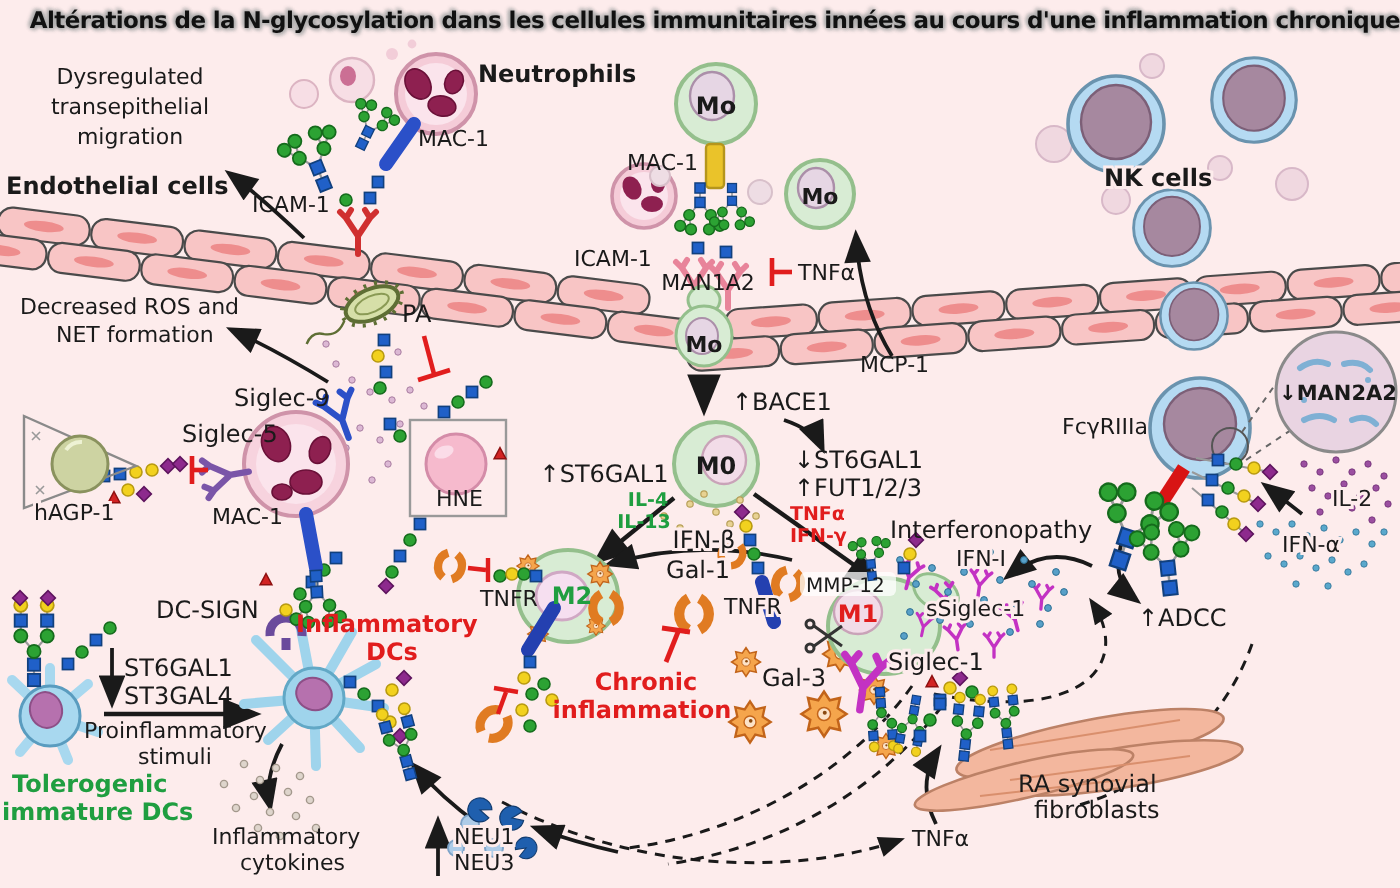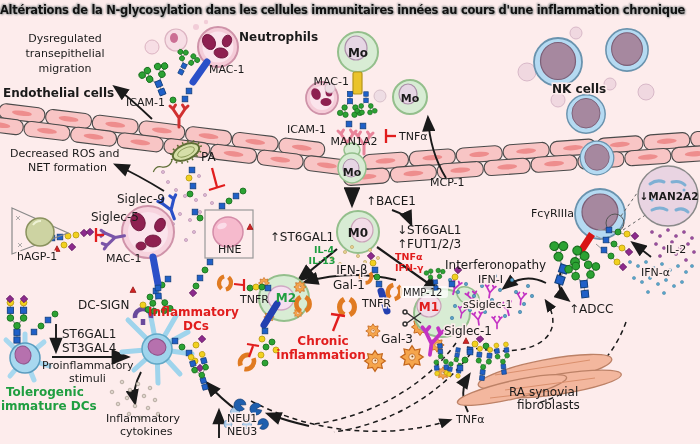--- a/index.html
+++ b/index.html
@@ -1,18 +1,18 @@
 <!DOCTYPE html>
 <html><head>
 <meta charset="utf-8">
 <style>
   html,body{margin:0;padding:0;background:#fdecec;}
   #stage{position:relative;width:700px;height:444px;background:#fdecec;overflow:hidden;
          font-family:"DejaVu Sans",sans-serif;}
-  #title{position:absolute;top:3px;left:0;right:0;text-align:left;
+  #title{position:absolute;top:3px;left:0;right:0;text-align:right;
          font-size:11.5px;font-weight:bold;letter-spacing:-0.3px;color:#111;
          text-shadow:0 0 2px #ababab,0 0 2px #ababab,1px 1px 2px #ababab,-1px -1px 2px #ababab;}
   svg{position:absolute;top:0;left:0;}
   text{font-family:"DejaVu Sans",sans-serif;fill:#1a1a1a;font-size:11px;}
   .b{font-weight:bold;}
   .red{fill:#e11d1d;}
   .green{fill:#1f9e40;}
   .sm{font-size:9.5px;}
   .md{font-size:12px;}
   .halo{paint-order:stroke;stroke:#fdecec;stroke-width:3px;}

